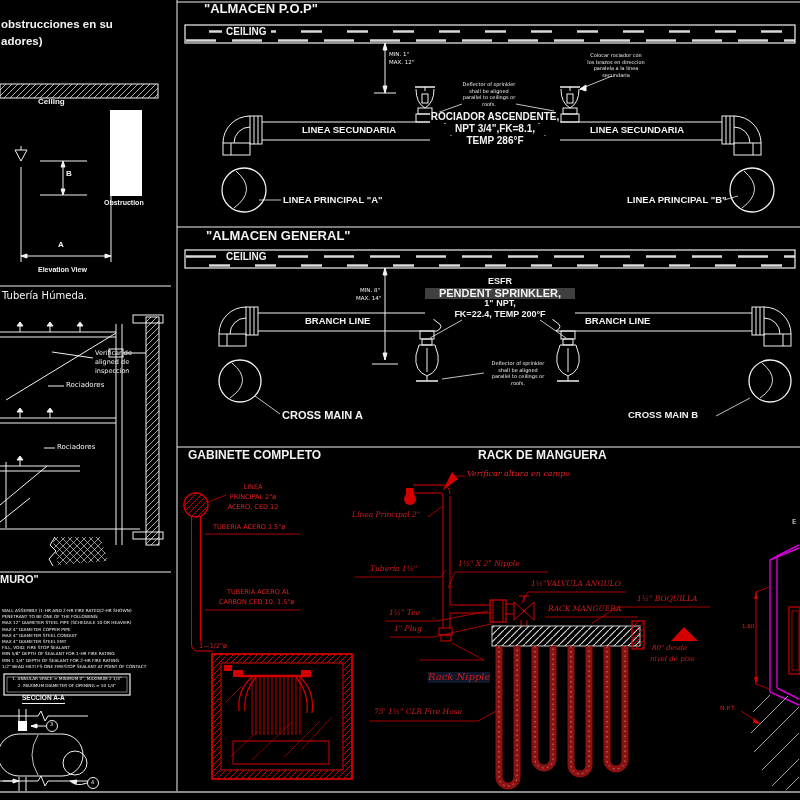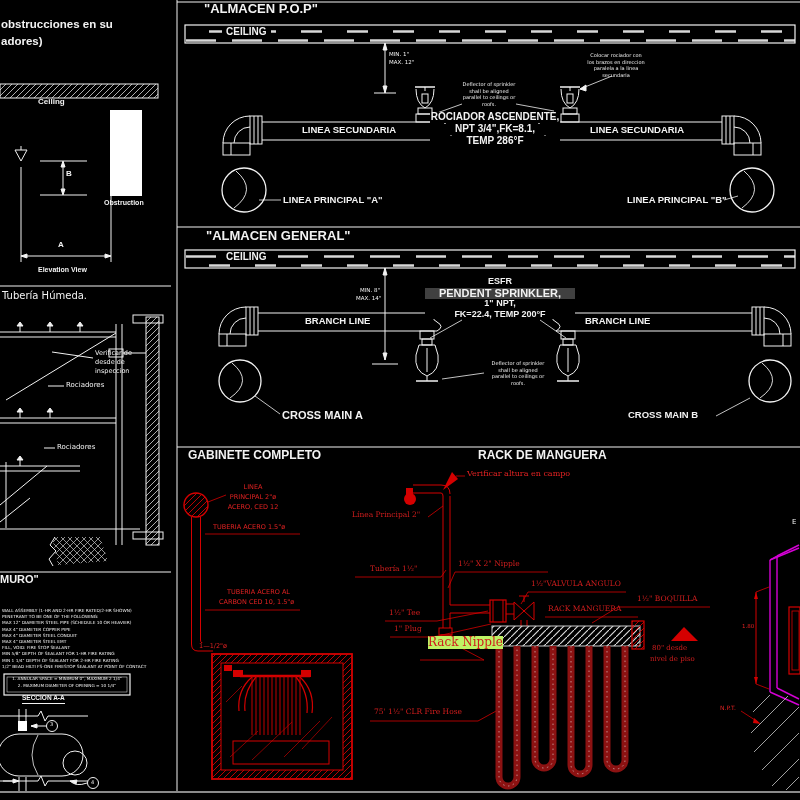--- a/index.html
+++ b/index.html
@@ -1,21 +1,21 @@
 <!DOCTYPE html>
 <html><head>
 <meta charset="utf-8">
 <style>
   html,body{margin:0;padding:0;background:#000;}
   #canvas{position:relative;width:800px;height:800px;background:#000;overflow:hidden;}
   .s{position:absolute;white-space:nowrap;line-height:1.05;}
   .tw{color:#f2f2f2;}
   .bold{font-family:"Liberation Sans",sans-serif;font-weight:700;}
   .cad{font-family:"DejaVu Sans",sans-serif;}
-  .it{font-family:"DejaVu Serif",serif;}
+  .it{font-family:"DejaVu Serif",serif;font-style:italic;}
   .red{color:#e32222;}
   .dred{color:#cf1d1d;}
   .ctr{text-align:center;}
   svg{position:absolute;left:0;top:0;}
   .clip{position:absolute;overflow:hidden;}
 </style>
 </head>
 <body>
 
 <div id="canvas">
@@ -376,21 +376,21 @@
 
 <span class="s tw bold" style="left:1px;top:18px;font-size:11.5px">obstrucciones en su</span>
 <span class="s tw bold" style="left:1px;top:35px;font-size:11.5px">adores)</span>
 <span class="s tw bold" style="left:38px;top:98px;font-size:8px">Ceiling</span>
 <span class="s tw bold" style="left:66px;top:170px;font-size:8px">B</span>
 <span class="s tw bold" style="left:104px;top:199px;font-size:7px">Obstruction</span>
 <span class="s tw bold" style="left:58px;top:241px;font-size:8px">A</span>
 <span class="s tw bold" style="left:38px;top:266px;font-size:7px">Elevation View</span>
 <span class="s tw cad" style="left:2px;top:291px;font-size:10px">Tubería Húmeda.</span>
 <span class="s tw cad" style="left:95px;top:350px;font-size:6.5px">Verificar de</span>
-<span class="s tw cad" style="left:95px;top:359px;font-size:6.5px">desde de</span>
+<span class="s tw cad" style="left:95px;top:359px;font-size:6.5px">aligned de</span>
 <span class="s tw cad" style="left:95px;top:368px;font-size:6.5px">inspeccion</span>
 <span class="s tw cad" style="left:66px;top:382px;font-size:7px">Rociadores</span>
 <span class="s tw cad" style="left:57px;top:444px;font-size:7px">Rociadores</span>
 <span class="s tw bold" style="left:0px;top:574px;font-size:11px">MURO"</span>
 <div class="clip" style="left:0;top:605px;width:174px;height:68px">
   <span class="s tw cad" style="left:2px;top:4px;font-size:4.3px">WALL ASSEMBLY (1-HR AND 2-HR FIRE RATED/2-HR SHOWN)</span>
   <span class="s tw cad" style="left:2px;top:10px;font-size:4.3px">PENETRANT TO BE ONE OF THE FOLLOWING:</span>
   <span class="s tw cad" style="left:2px;top:16px;font-size:4.3px">MAX 12" DIAMETER STEEL PIPE (SCHEDULE 10 OR HEAVIER)</span>
   <span class="s tw cad" style="left:2px;top:23px;font-size:4.3px">MAX 4" DIAMETER COPPER PIPE</span>
   <span class="s tw cad" style="left:2px;top:29px;font-size:4.3px">MAX 4" DIAMETER STEEL CONDUIT</span>
@@ -452,21 +452,21 @@
 <span class="s red cad" style="left:213px;top:524px;font-size:6.5px">TUBERIA ACERO 1.5"ø</span>
 <span class="s red cad" style="left:227px;top:589px;font-size:6.5px">TUBERIA ACERO AL</span>
 <span class="s red cad" style="left:219px;top:599px;font-size:6.5px">CARBON CED 10, 1.5"ø</span>
 <span class="s red cad" style="left:199px;top:643px;font-size:6.5px;background:#000">1—1/2"ø</span>
 <span class="s dred it" style="left:352px;top:511px;font-size:7.5px">Línea Principal 2"</span>
 <span class="s dred it" style="left:370px;top:565px;font-size:7.5px">Tubería 1½"</span>
 <span class="s dred it" style="left:458px;top:560px;font-size:7.5px">1½" X 2" Nipple</span>
 <span class="s dred it" style="left:531px;top:580px;font-size:7.5px">1½"VALVULA ANGULO</span>
 <span class="s dred it" style="left:389px;top:609px;font-size:7.5px">1½" Tee</span>
 <span class="s dred it" style="left:394px;top:625px;font-size:7.5px">1" Plug</span>
-<span class="s dred it" style="left:428px;top:636px;font-size:12px;background:#bef264">Rack Nipple</span>
+<span class="s dred it" style="left:428px;top:672px;font-size:10px;background:#0f172a">Rack Nipple</span>
 <span class="s dred it" style="left:637px;top:595px;font-size:7.5px">1½" BOQUILLA</span>
 <span class="s dred it" style="left:548px;top:605px;font-size:7.5px">RACK MANGUERA</span>
 <span class="s dred it" style="left:374px;top:708px;font-size:7.5px">75' 1½" CLR Fire Hose</span>
 <span class="s dred it" style="left:652px;top:645px;font-size:7px">80" desde</span>
 <span class="s dred it" style="left:650px;top:656px;font-size:7px">nivel de piso</span>
 <span class="s red cad" style="left:742px;top:624px;font-size:5.5px;background:#000">1.80</span>
 <span class="s red cad" style="left:720px;top:705px;font-size:6px">N.P.T.</span>
 <span class="s tw cad" style="left:792px;top:519px;font-size:7px">E</span>
 
 </div>

